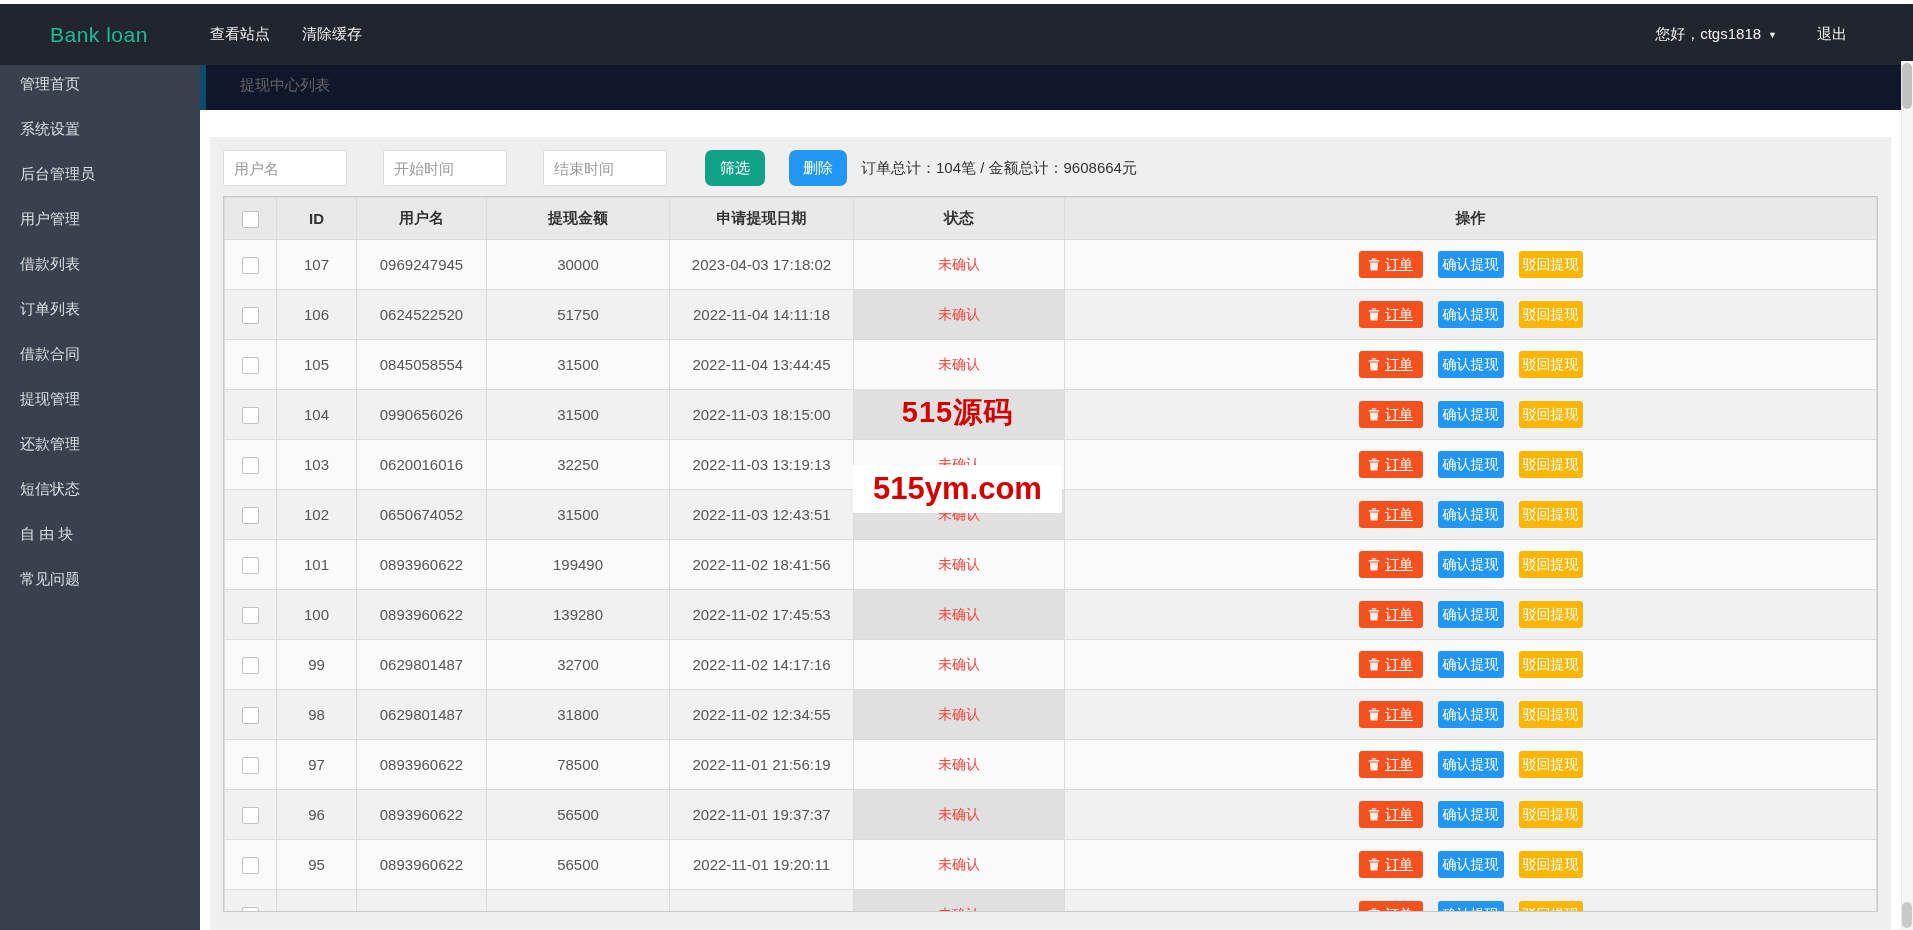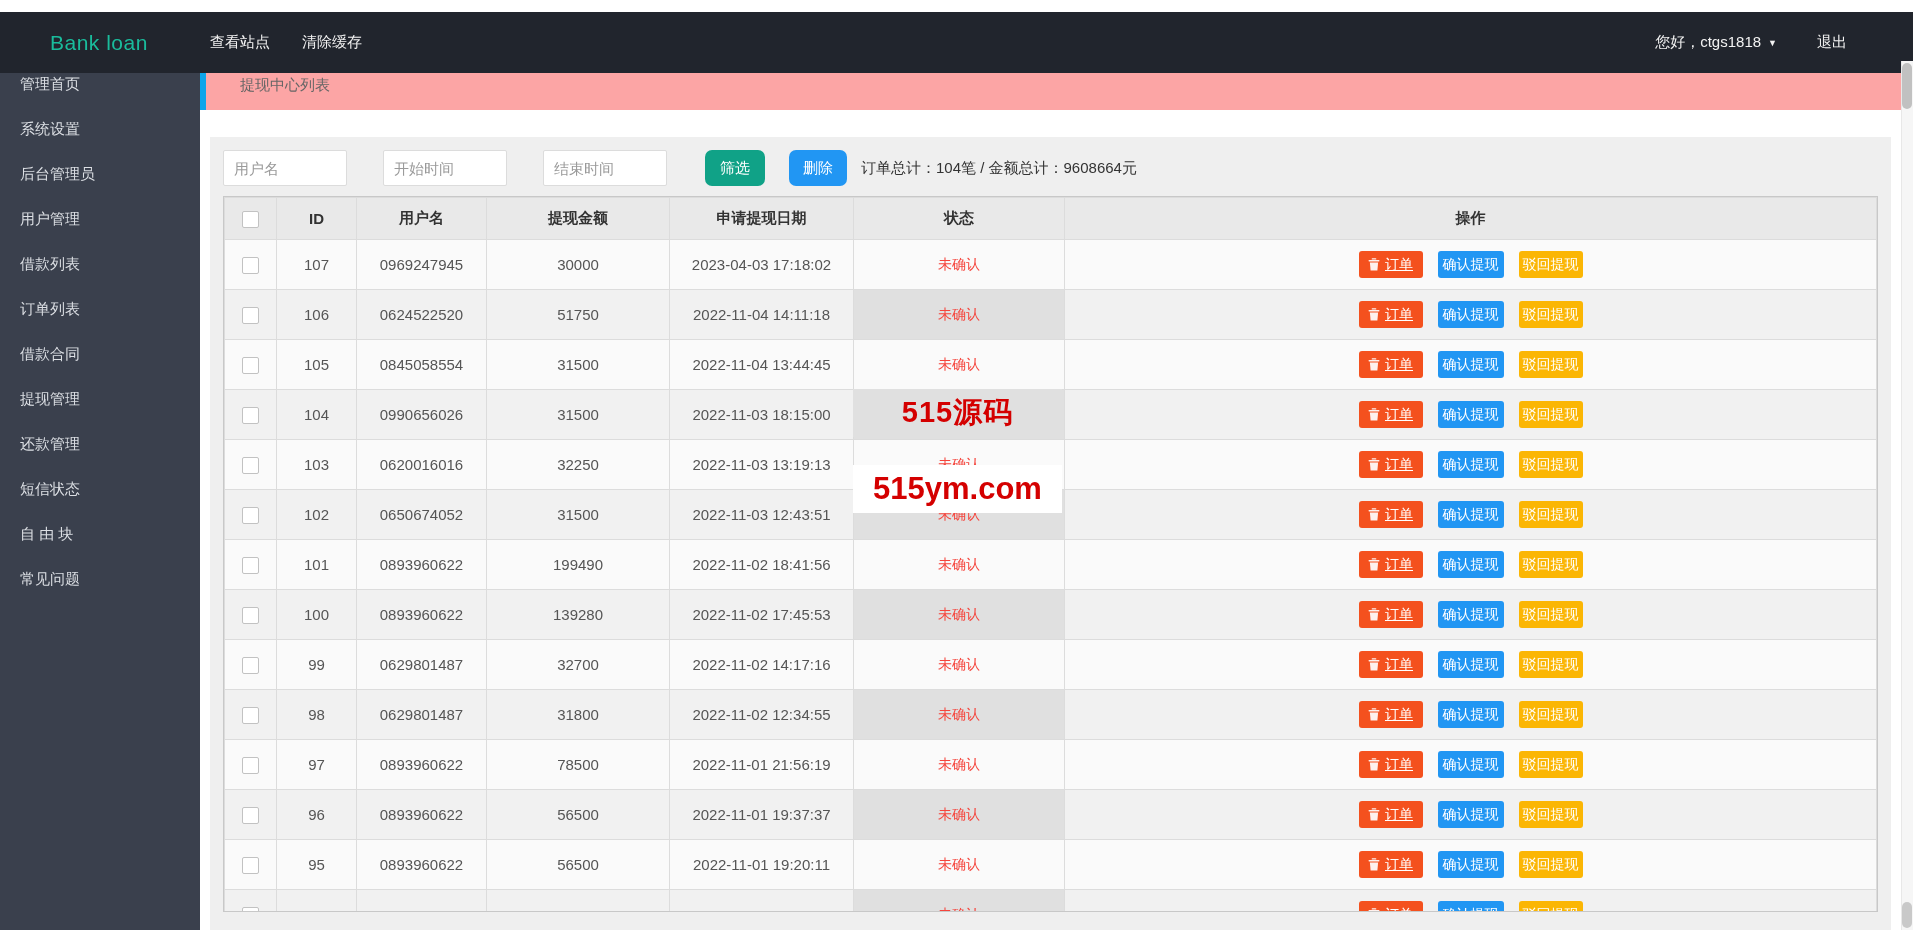--- a/index.html
+++ b/index.html
@@ -1,35 +1,35 @@
 <!DOCTYPE html>
 <html><head>
 <meta charset="utf-8">
 <style>
   * { margin:0; padding:0; box-sizing:border-box; }
   html,body { width:1913px; height:930px; overflow:hidden; }
   body { font-family:"Liberation Sans",sans-serif; background:#ffffff; position:relative; }
 
   
-  .navbar { position:absolute; top:12px; left:0; width:1913px; height:61px; background:#21252d; display:flex; align-items:center; color:#f2f2f2; z-index:5; }
+  .navbar { position:absolute; top:4px; left:0; width:1913px; height:61px; background:#21252d; display:flex; align-items:center; color:#f2f2f2; z-index:5; }
   .brand { color:#1abc9c; font-size:21px; margin-left:50px; letter-spacing:.5px; cursor:pointer; }
   .nav-link { font-size:15px; color:#f2f2f2; margin-left:62px; cursor:pointer; }
   .nav-link + .nav-link { margin-left:32px; }
   .nav-right { margin-left:auto; margin-right:66px; display:flex; align-items:center; font-size:15px; }
   .user-menu { display:flex; align-items:center; cursor:pointer; }
   .caret { font-size:9px; margin-left:7px; color:#f2f2f2; }
   .logout { margin-left:40px; cursor:pointer; }
 
   
   .sidebar { position:absolute; top:61px; left:0; width:240px; height:869px; background:#3a404d; }
   .side-item { height:45px; line-height:45px; padding-left:20px; color:#dcdfe4; font-size:15px; cursor:pointer; }
 
   
   .main { position:absolute; left:200px; top:61px; width:1701px; height:869px; background:#fff; overflow:hidden; }
-  .page-header { height:49px; background:#fca5a5; border-left:6px solid #0ea5e9; display:flex; align-items:center; padding-left:34px; font-size:15px; color:#666; }
+  .page-header { height:49px; background:#0f172a; border-left:6px solid #0c4a6e; display:flex; align-items:center; padding-left:34px; font-size:15px; color:#666; }
   .panel { margin:27px 10px 0 10px; background:#efefef; padding:13px; height:793px; overflow:hidden; }
 
   .filter-row { display:flex; align-items:center; height:36px; }
   .f-input { width:124px; height:36px; border:1px solid #dcdcdc; border-radius:2px; padding:0 10px; font-size:15px; color:#333; background:#fff; margin-right:36px; }
   .f-input::placeholder { color:#9a9a9a; }
   .f-input.last { margin-right:38px; }
   .btn { border:none; border-radius:7px; color:#fff; font-size:15px; cursor:pointer; }
   .btn-filter { width:60px; height:36px; background:#10a287; }
   .btn-delete { width:58px; height:36px; background:#2196f3; margin-left:24px; }
   .summary { margin-left:14px; font-size:15px; color:#333; white-space:nowrap; }

